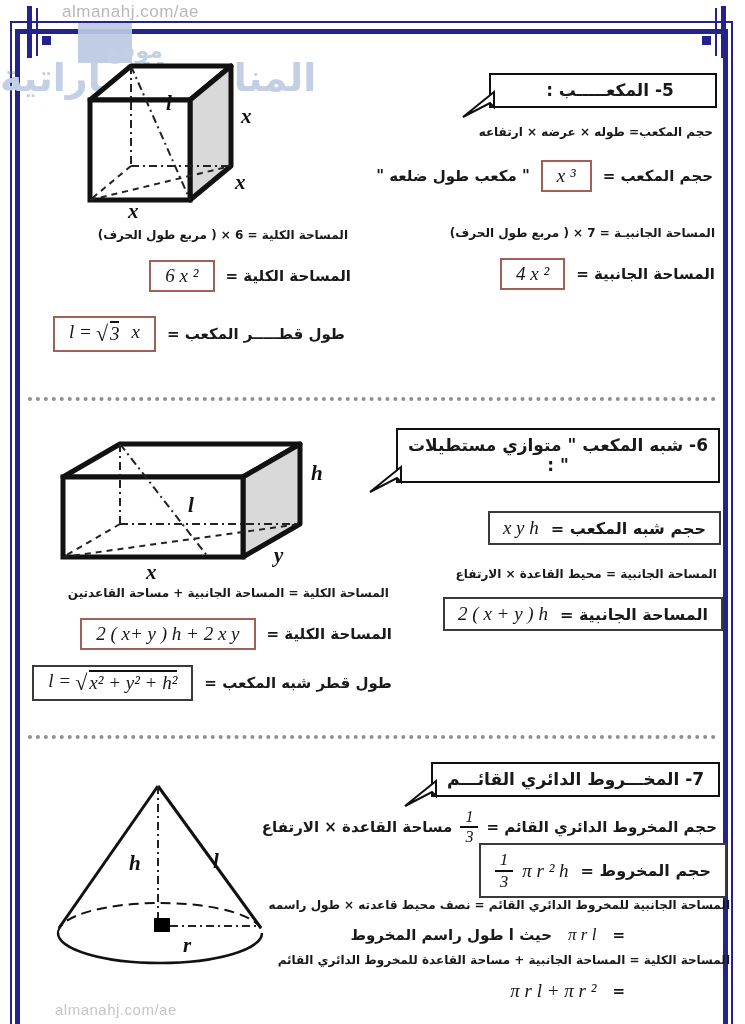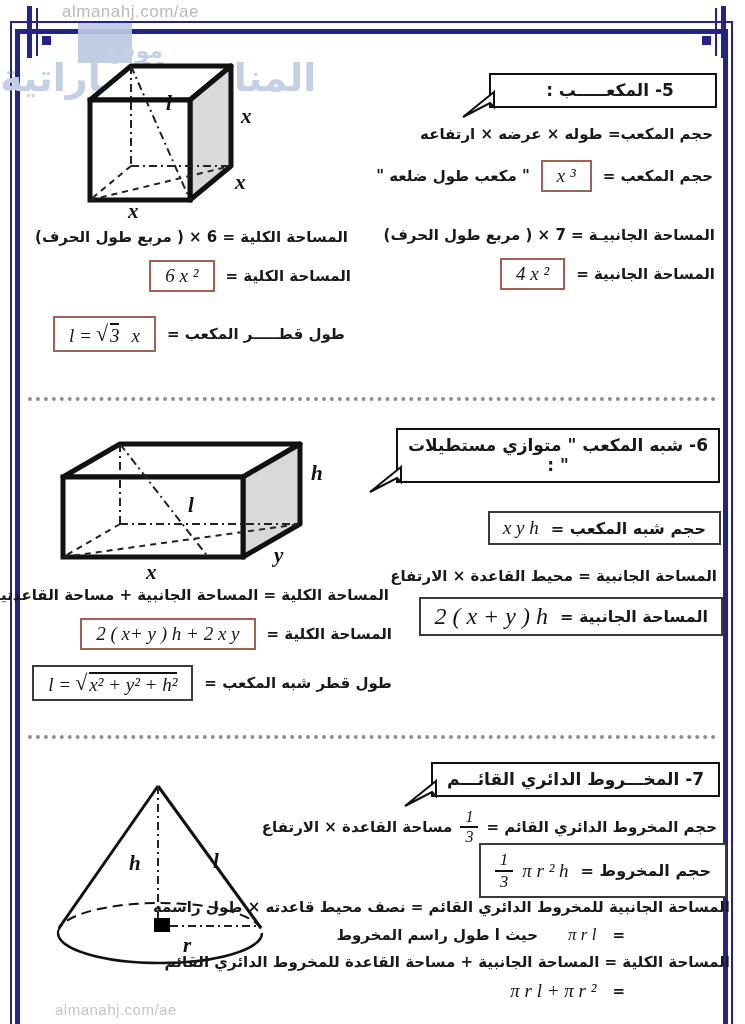--- a/index.html
+++ b/index.html
@@ -10,25 +10,25 @@
   .ar{font-family:"DejaVu Sans",sans-serif;font-weight:bold;color:#191919;}
   .math{font-family:"Liberation Serif",serif;font-style:italic;color:#161616;}
   
   .bline{position:absolute;background:#23238b;}
   
   .wm-url{position:absolute;color:#b9b9b9;font-family:"Liberation Sans",sans-serif;
           font-size:17px;letter-spacing:.5px;}
   .wm-block{position:absolute;background:#bcc9e2;opacity:.92;}
   .wm-ar{position:absolute;color:#c3cfe4;font-weight:bold;white-space:nowrap;}
   
-  .tline{position:absolute;direction:rtl;white-space:nowrap;font-size:15px;}
+  .tline{position:absolute;direction:rtl;white-space:nowrap;font-size:12px;}
   .fline{position:absolute;direction:rtl;display:flex;align-items:center;gap:11px;
          white-space:nowrap;font-size:15px;}
   .fbox{border:2px solid #a06055;padding:3px 14px;direction:ltr;font-size:19px;
-        background:#fff;display:inline-flex;align-items:flex-end;gap:4px;}
+        background:#fff;display:inline-flex;align-items:flex-start;gap:4px;}
   .bbox{border:2px solid #3a3a3a;padding:4px 13px;direction:rtl;display:flex;
         align-items:center;gap:12px;background:#fff;}
   .headbox{position:absolute;border:2px solid #101010;background:#fff;
            direction:rtl;text-align:center;font-size:17px;padding:5px 10px 6px;}
   .tail{position:absolute;left:-31px;bottom:-14px;}
   .frac{display:inline-flex;flex-direction:column;align-items:center;
         font-family:"Liberation Serif",serif;font-style:italic;font-size:16px;
         line-height:1.15;direction:ltr;color:#161616;}
   .fnum{padding:0 5px;border-bottom:2px solid #111;}
   .ltrgrp{direction:ltr;display:inline-flex;align-items:center;gap:9px;}
@@ -152,21 +152,21 @@
       <span class="ar">حجم شبه المكعب =</span>
       <span class="math" style="font-size:19px;direction:ltr;">x y h</span>
     </div>
   </div>
 
   <div class="tline ar" style="top:567px;right:28px;">المساحة الجانبية = محيط القاعدة × الارتفاع</div>
 
   <div class="abs" style="top:597px;right:22px;">
     <div class="bbox">
       <span class="ar">المساحة الجانبية =</span>
-      <span class="math" style="font-size:24px;direction:ltr;">2 ( x + y ) h</span>
+      <span class="math" style="font-size:19px;direction:ltr;">2 ( x + y ) h</span>
     </div>
   </div>
 
   <div class="tline ar" style="top:586px;right:356px;">المساحة الكلية = المساحة الجانبية + مساحة القاعدتين</div>
   <div class="fline" style="top:618px;right:353px;">
     <span class="ar">المساحة الكلية =</span>
     <span class="fbox">
         <span class="math">2 ( x+ y ) h + 2 x y</span>
       </span>
   </div>
@@ -222,21 +222,21 @@
         <span class="math" style="font-size:19px;">π r ² h</span>
       </span>
     </div>
   </div>
 
   <div class="tline ar" style="top:898px;right:15px;">المساحة الجانبية للمخروط الدائري القائم = نصف محيط قاعدته × طول راسمه</div>
 
   <div class="fline" style="top:925px;right:120px;gap:16px;">
     <span class="ar">=</span>
     <span class="math" style="font-size:17px;direction:ltr;">π r l</span>
-    <span class="ar" style="margin-right:14px;">حيث l طول راسم المخروط</span>
+    <span class="ar" style="">حيث l طول راسم المخروط</span>
   </div>
 
   <div class="tline ar" style="top:953px;right:15px;text-align:right;">المساحة الكلية = المساحة الجانبية + مساحة القاعدة للمخروط الدائري القائم</div>
 
   <div class="fline" style="top:980px;right:120px;gap:16px;">
     <span class="ar">=</span>
     <span class="math" style="font-size:19px;direction:ltr;">π r l + π r ²</span>
   </div>
 
 </div>

